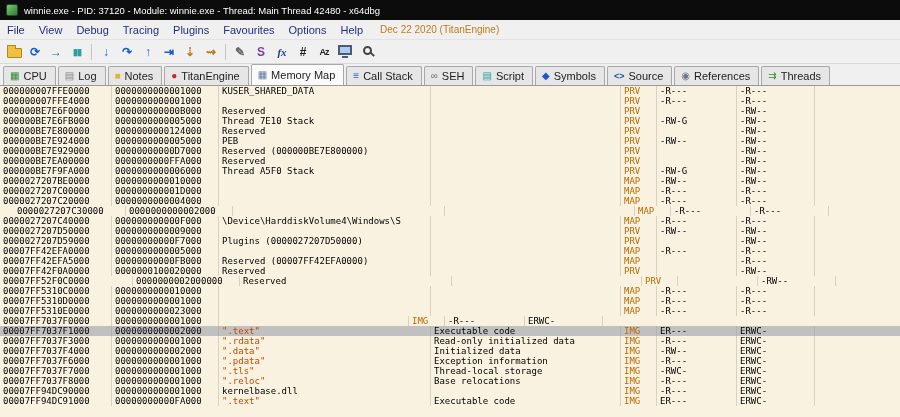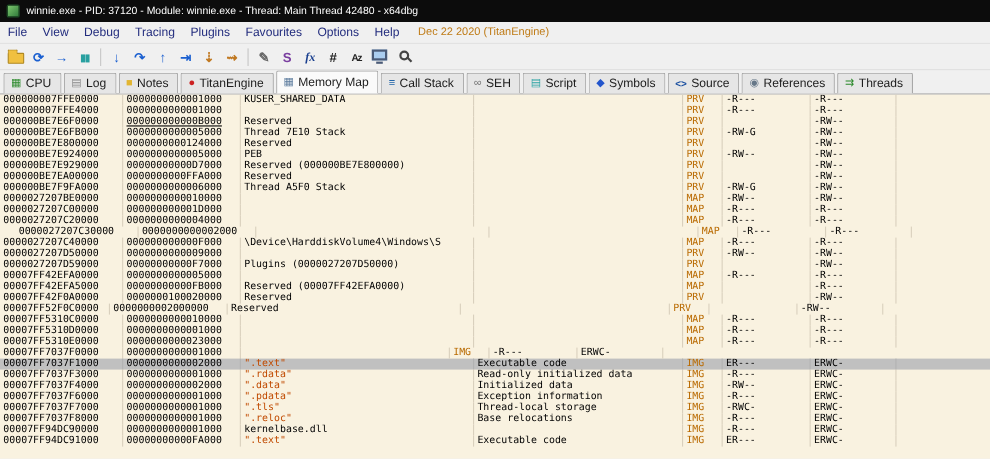--- a/index.html
+++ b/index.html
@@ -162,21 +162,21 @@
           <div class="td" style="width: 107px;">0000000000001000</div>
           <div class="td" style="width: 212px;"></div>
           <div class="td" style="width: 190px;"></div>
           <div class="td c-type" style="width: 36px;">PRV</div>
           <div class="td" style="width: 80px;">-R---</div>
           <div class="td" style="width: 78px;">-R---</div>
           <div class="td td-fill"></div>
         </div>
         <div class="tr">
           <div class="td" style="width: 112px;">000000BE7E6F0000</div>
-          <div class="td" style="width: 107px; text-decoration: underline;">000000000000B000</div>
+          <div class="td" style="width: 107px;">000000000000B000</div>
           <div class="td" style="width: 212px;">Reserved</div>
           <div class="td" style="width: 190px;"></div>
           <div class="td c-type" style="width: 36px;">PRV</div>
           <div class="td" style="width: 80px;"></div>
           <div class="td" style="width: 78px;">-RW--</div>
           <div class="td td-fill"></div>
         </div>
         <div class="tr">
           <div class="td" style="width: 112px;">000000BE7E6FB000</div>
           <div class="td" style="width: 107px;">0000000000005000</div>
@@ -331,21 +331,21 @@
           <div class="td" style="width: 112px;">00007FF42F0A0000</div>
           <div class="td" style="width: 107px;">0000000100020000</div>
           <div class="td" style="width: 212px;">Reserved</div>
           <div class="td" style="width: 190px;"></div>
           <div class="td c-type" style="width: 36px;">PRV</div>
           <div class="td" style="width: 80px;"></div>
           <div class="td" style="width: 78px;">-RW--</div>
           <div class="td td-fill"></div>
         </div>
         <div class="tr">
-          <div class="td" style="width: 100px;">00007FF52F0C0000</div>
+          <div class="td" style="width: 133px;">00007FF52F0C0000</div>
           <div class="td" style="width: 107px;">0000000002000000</div>
           <div class="td" style="width: 212px;">Reserved</div>
           <div class="td" style="width: 190px;"></div>
           <div class="td c-type" style="width: 36px;">PRV</div>
           <div class="td" style="width: 80px;"></div>
           <div class="td" style="width: 78px;">-RW--</div>
           <div class="td td-fill"></div>
         </div>
         <div class="tr">
           <div class="td" style="width: 112px;">00007FF5310C0000</div>

